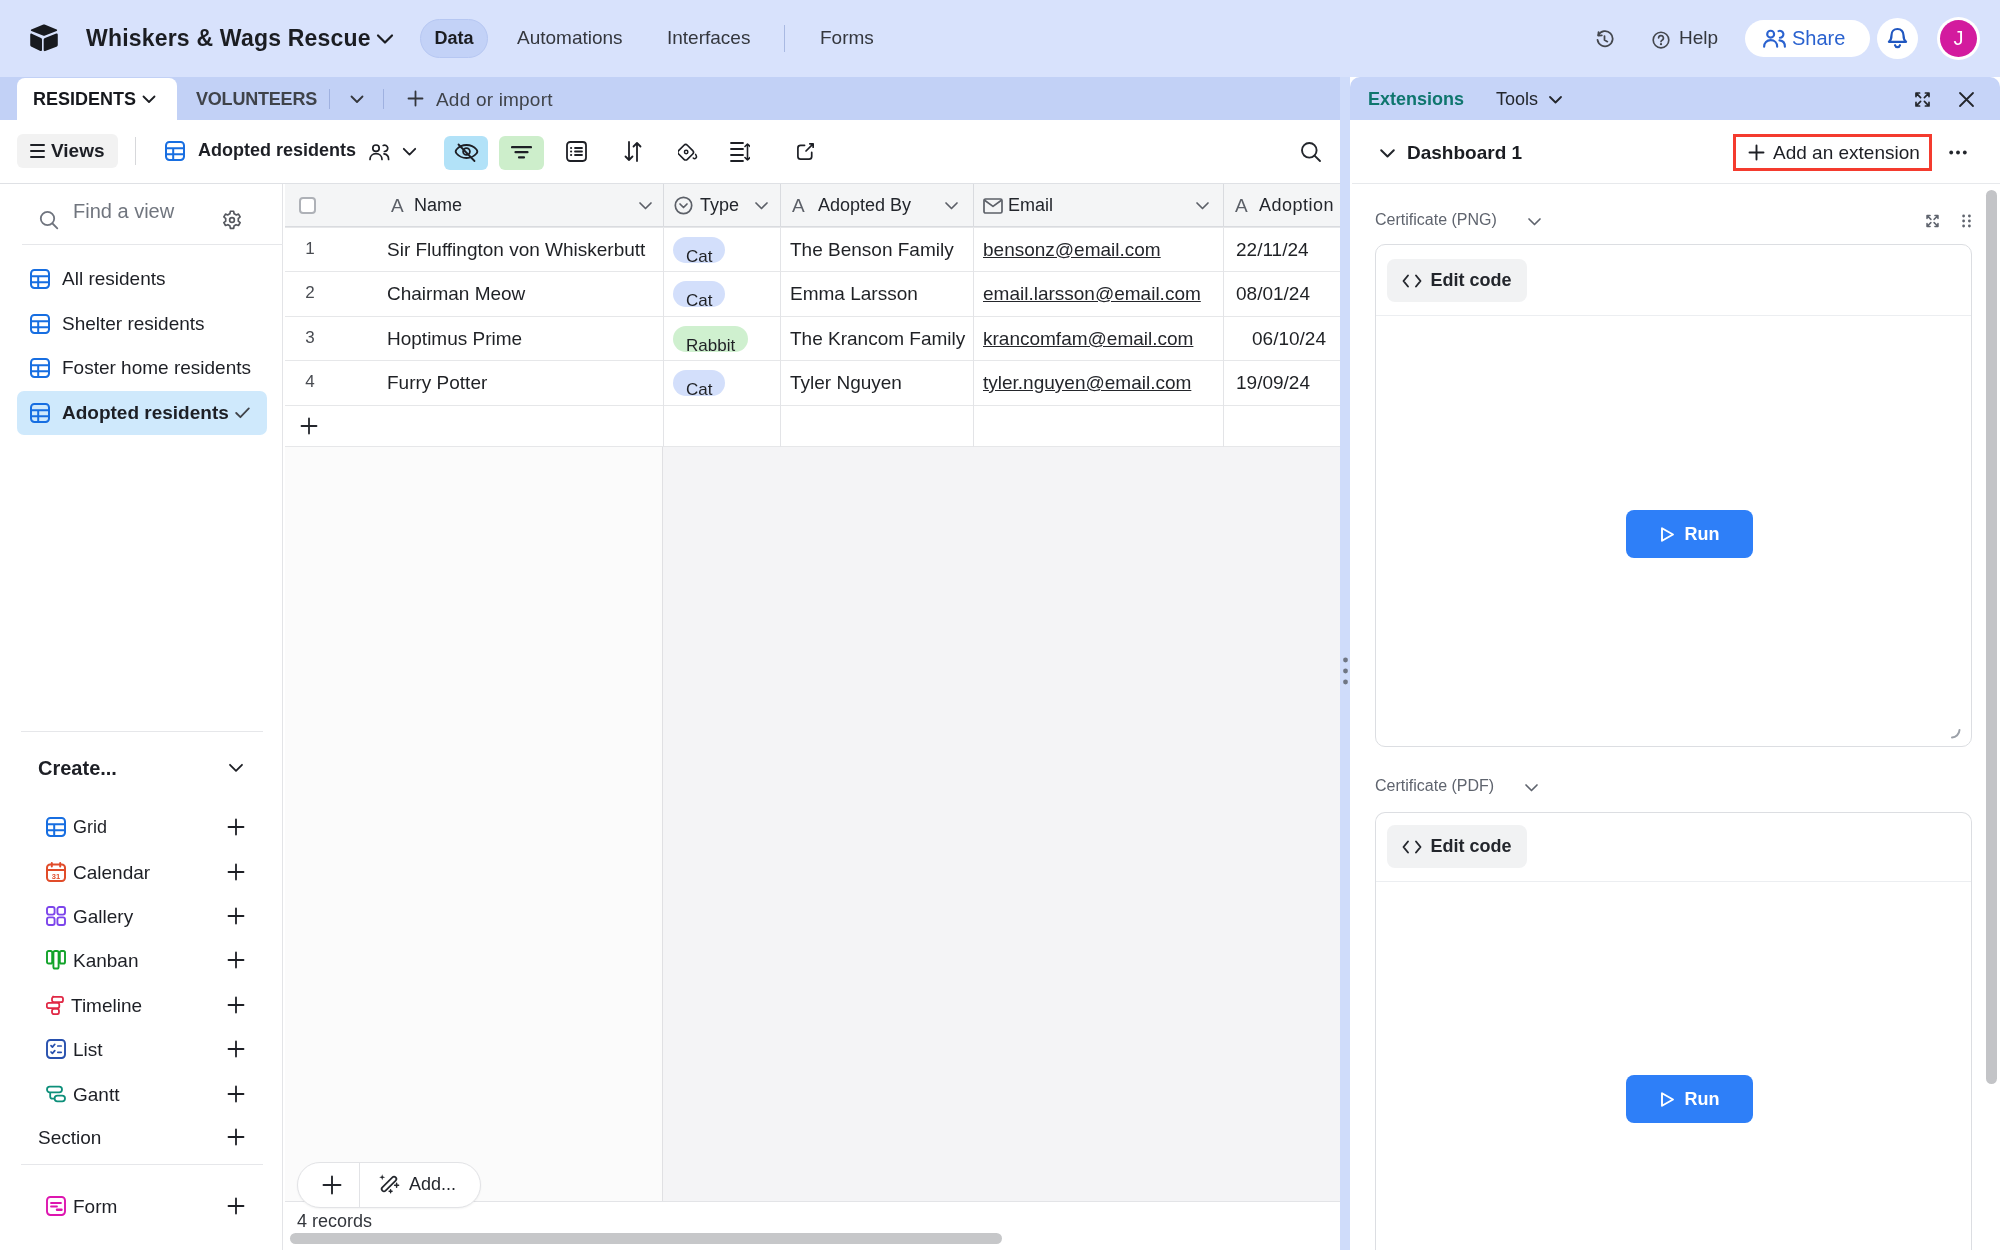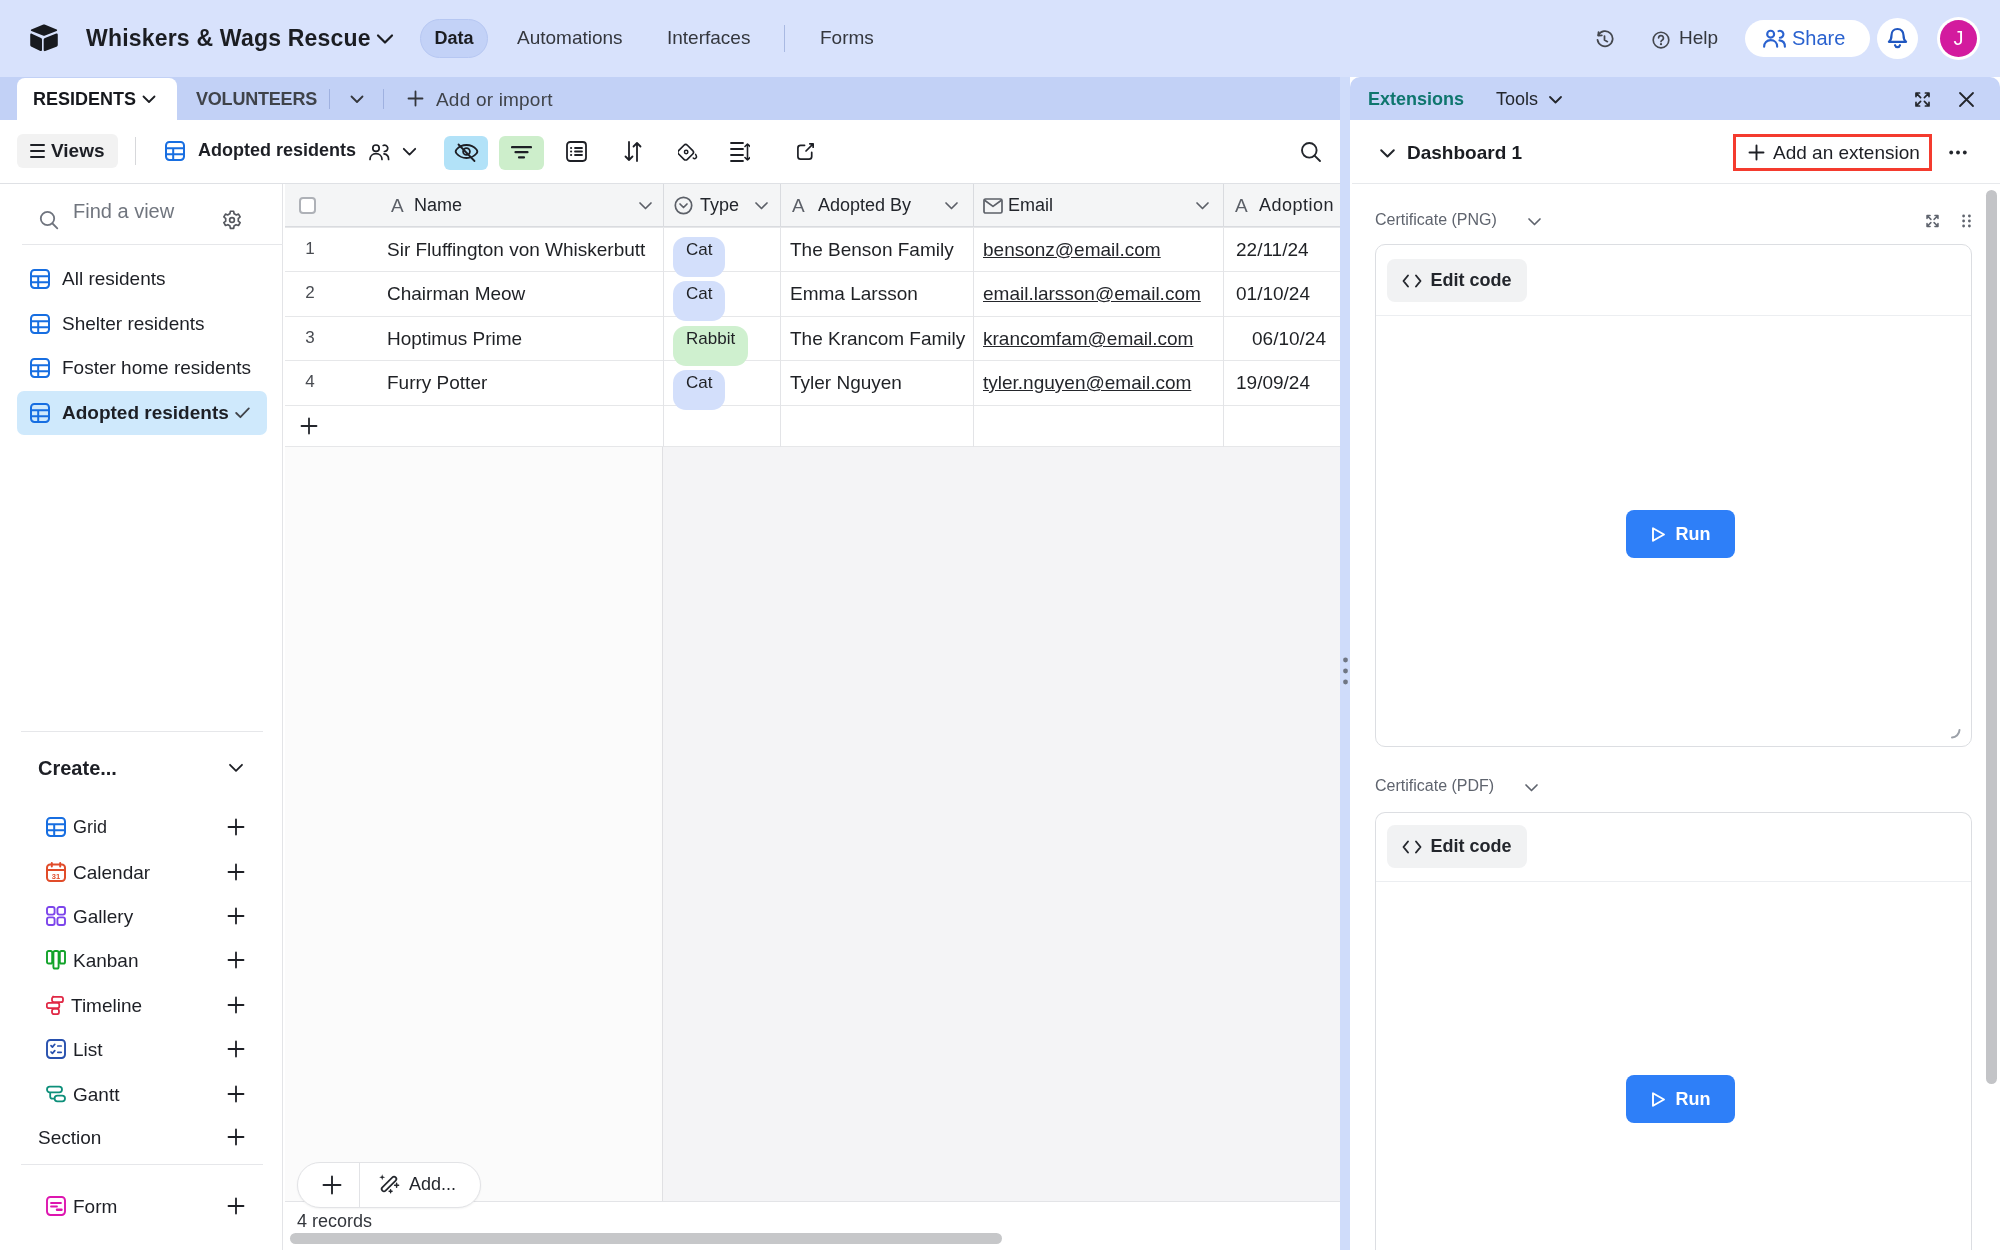--- a/index.html
+++ b/index.html
@@ -18,26 +18,26 @@
 #toolbar { left:0; top:120px; width:1340px; height:64px; background:#fff; border-bottom:1px solid #dfe1e5; }
 #sidebar { left:0; top:184px; width:283px; height:1066px; background:#fff; border-right:1px solid #e3e4e7; }
 #tablewrap { left:285px; top:184px; width:1055px; height:1066px; background:#f4f4f6; }
 .hA { font-size:19px; color:#5c6068; font-weight:400; }
 .hT { font-size:18px; color:#23262c; }
 .chev { width:15px; height:10px; }
 .rowline { left:285px; width:1055px; height:1px; background:#e6e7e9; }
 .colline { top:228px; width:1px; height:219px; background:#e3e4e7; }
 .rnum { left:296px; width:28px; text-align:center; font-size:17px; color:#494c52; }
 .cell { font-size:19px; color:#1f2125; }
-.pill { height:40px; border-radius:13px; padding:0 13px; font-size:17px; line-height:26px; color:#1f2125; }
+.pill { height:26px; border-radius:13px; padding:7px 13px; font-size:17px; line-height:26px; color:#1f2125; }
 .eml { text-decoration:underline; color:#24262b; }
 .secL { font-size:16px; color:#5f646e; }
 .card { background:#fff; border:1.5px solid #dcdee2; border-radius:10px; }
 .editbtn { width:140px; height:43px; background:#f1f2f3; border-radius:8px; font-size:18px; font-weight:600; color:#23262c; text-align:center; line-height:43px; }
-.runbtn { width:109px; height:48px; background:#2e7ff8; border-radius:8px; font-size:18px; font-weight:700; color:#fff; text-align:center; line-height:48px; }
+.runbtn { width:127px; height:48px; background:#2e7ff8; border-radius:8px; font-size:18px; font-weight:700; color:#fff; text-align:center; line-height:48px; }
 </style>
 </head>
 <body>
 <div class="abs" id="topbar"></div>
 
 <svg class="abs" style="left:29px;top:23px" width="30" height="30" viewBox="0 0 26 27">
   <path fill="#181a1f" d="M11.9 1.5 L1.6 5.8 C1.0 6.05 1.0 6.9 1.65 7.15 L12.0 11.3 C12.65 11.55 13.35 11.55 14.0 11.3 L24.35 7.15 C25.0 6.9 25.0 6.05 24.4 5.8 L14.1 1.5 C13.4 1.2 12.6 1.2 11.9 1.5 Z"></path>
   <path fill="#181a1f" d="M13.9 13.6 L24.0 9.55 C24.7 9.27 25.4 9.78 25.4 10.5 L25.4 19.5 C25.4 20.3 24.9 21.0 24.2 21.3 L14.1 25.3 C13.4 25.6 12.7 25.1 12.7 24.35 L12.7 15.4 C12.7 14.6 13.2 13.9 13.9 13.6 Z"></path>
   <path fill="#181a1f" d="M11.2 15.4 L11.2 24.2 C11.2 25.0 10.4 25.5 9.7 25.2 L1.8 21.3 C1.1 21.0 0.6 20.3 0.6 19.5 L0.6 10.6 C0.6 9.85 1.35 9.35 2.0 9.62 L10.3 13.6 C10.85 13.9 11.2 14.6 11.2 15.4 Z"></path>
 </svg>
@@ -452,21 +452,21 @@
 <div class="abs pill" style="left:673px;top:370px;background:#d3dffb;">Cat</div>
 <div class="abs cell" style="left:790px;top:239px;">The Benson Family</div>
 <div class="abs cell" style="left:790px;top:283px;">Emma Larsson</div>
 <div class="abs cell" style="left:790px;top:328px;">The Krancom Family</div>
 <div class="abs cell" style="left:790px;top:372px;">Tyler Nguyen</div>
 <div class="abs cell eml" style="left:983px;top:239px;">bensonz@email.com</div>
 <div class="abs cell eml" style="left:983px;top:283px;">email.larsson@email.com</div>
 <div class="abs cell eml" style="left:983px;top:328px;">krancomfam@email.com</div>
 <div class="abs cell eml" style="left:983px;top:372px;">tyler.nguyen@email.com</div>
 <div class="abs cell" style="left:1236px;top:239px;">22/11/24</div>
-<div class="abs cell" style="left:1236px;top:283px;">01/10/24</div>
+<div class="abs cell" style="left:1236px;top:283px;">08/01/24</div>
 <div class="abs cell" style="left:1236px;top:328px;margin-left:16px;">06/10/24</div>
 <div class="abs cell" style="left:1236px;top:372px;">19/09/24</div>
 <svg class="abs" style="left:300px;top:417px" width="18" height="18" viewBox="0 0 18 18">
     <path d="M9 1.5 V16.5 M1.5 9 H16.5" stroke="#23262c" stroke-width="1.8" stroke-linecap="round"></path>
   </svg>
 
 <div class="abs" style="left:285px;top:1201px;width:1055px;height:49px;background:#fff;border-top:1px solid #e3e4e7;"></div>
 <div class="abs" style="left:297px;top:1162px;width:184px;height:46px;background:#fff;border:1px solid #e2e3e6;border-radius:24px;box-shadow:0 1px 2px rgba(0,0,0,.05);"></div>
 <div class="abs" style="left:359px;top:1163px;width:1px;height:44px;background:#e2e3e6;"></div>
 <svg class="abs" style="left:322px;top:1175px" width="20" height="20" viewBox="0 0 20 20">

